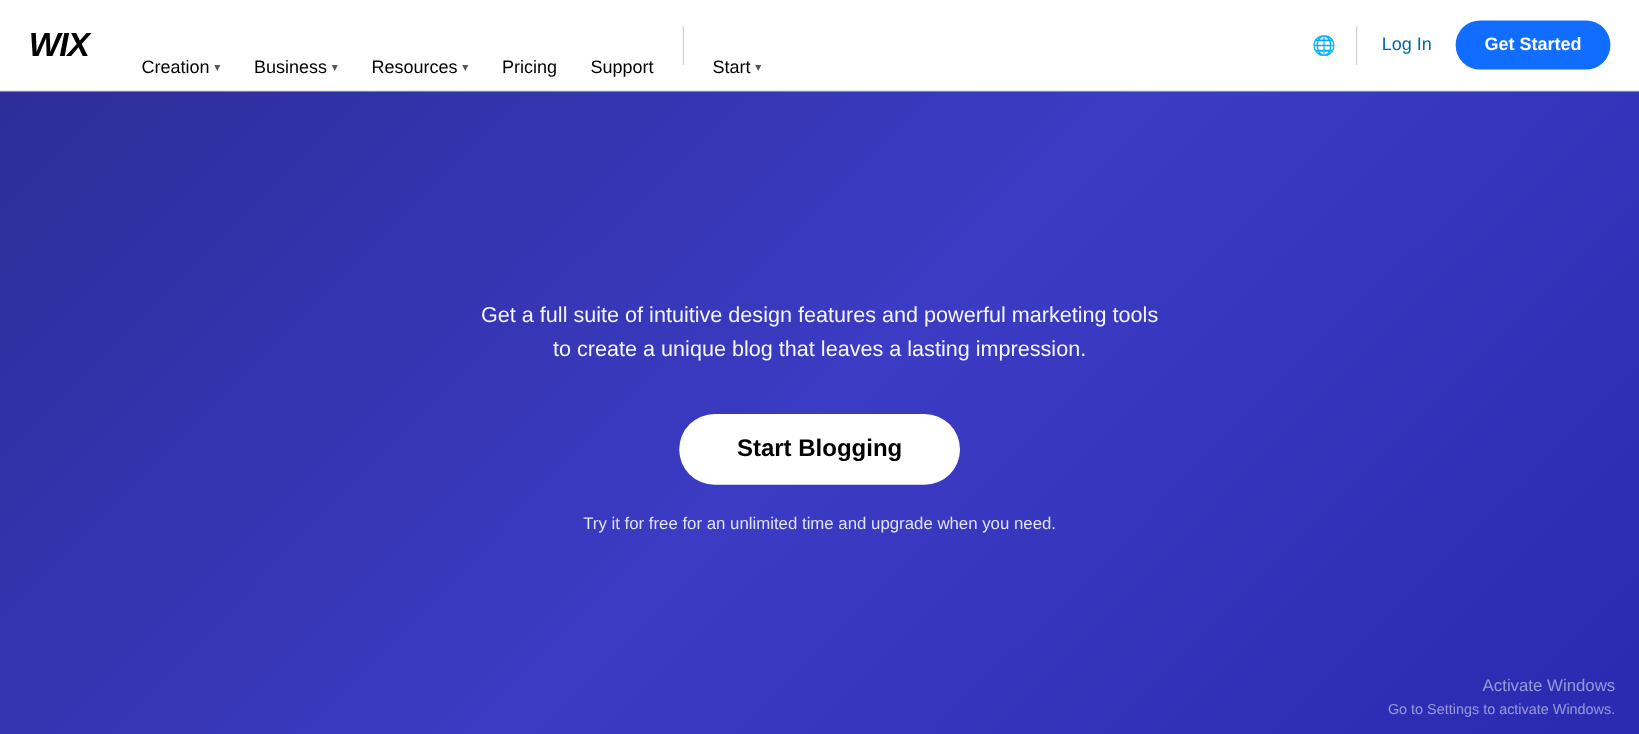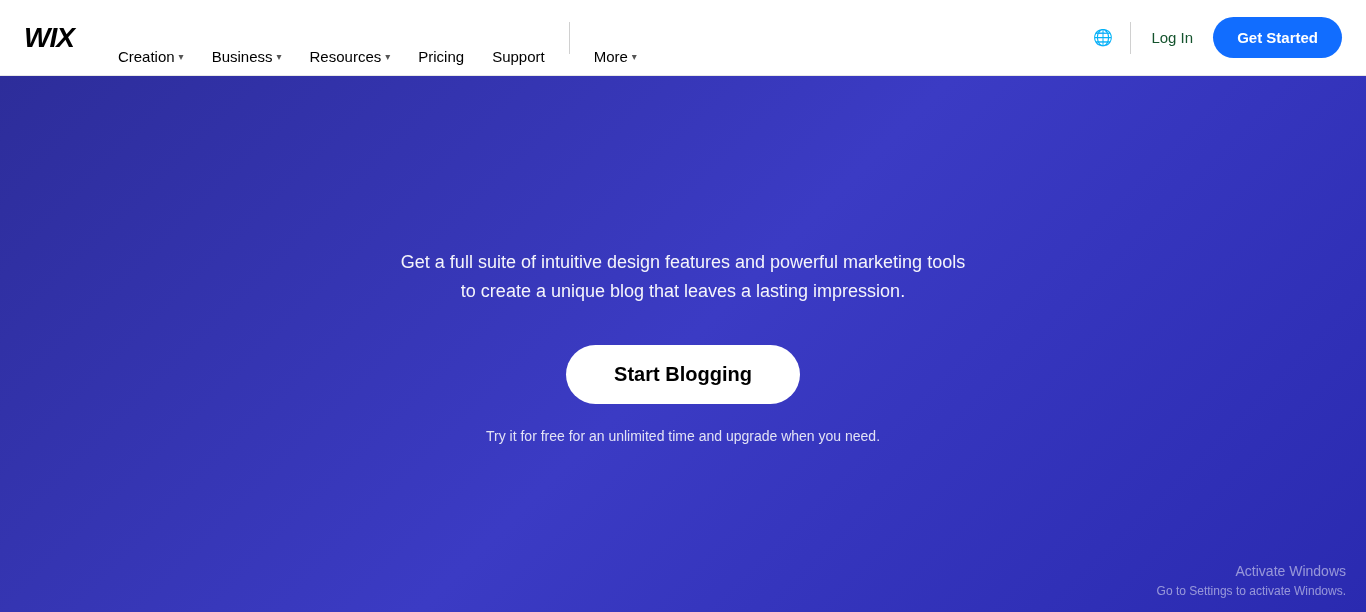--- a/index.html
+++ b/index.html
@@ -94,21 +94,21 @@
 
     .vertical-divider {
       width: 1px;
       height: 32px;
       background: #d0d0d0;
     }
 
     .login-btn {
       font-size: 15px;
       font-weight: 500;
-      color: #14532d;
+      color: #0369a1;
       cursor: pointer;
       text-decoration: none;
       padding: 8px 4px;
     }
 
     .get-started-btn {
       background: #116DFF;
       color: #ffffff;
       font-size: 15px;
       font-weight: 700;
@@ -211,21 +211,21 @@
         <span class="chevron">▾</span>
       </a>
       <a class="nav-item">
         <span>Pricing</span>
       </a>
       <a class="nav-item">
         <span>Support</span>
       </a>
       <div class="nav-divider"></div>
       <a class="nav-item">
-        <span>More</span>
+        <span>Start</span>
         <span class="chevron">▾</span>
       </a>
     </nav>
   </div>
 
   <div class="header-right">
     <div class="globe-icon">🌐</div>
     <div class="vertical-divider"></div>
     <a class="login-btn">Log In</a>
     <button class="get-started-btn">Get Started</button>

